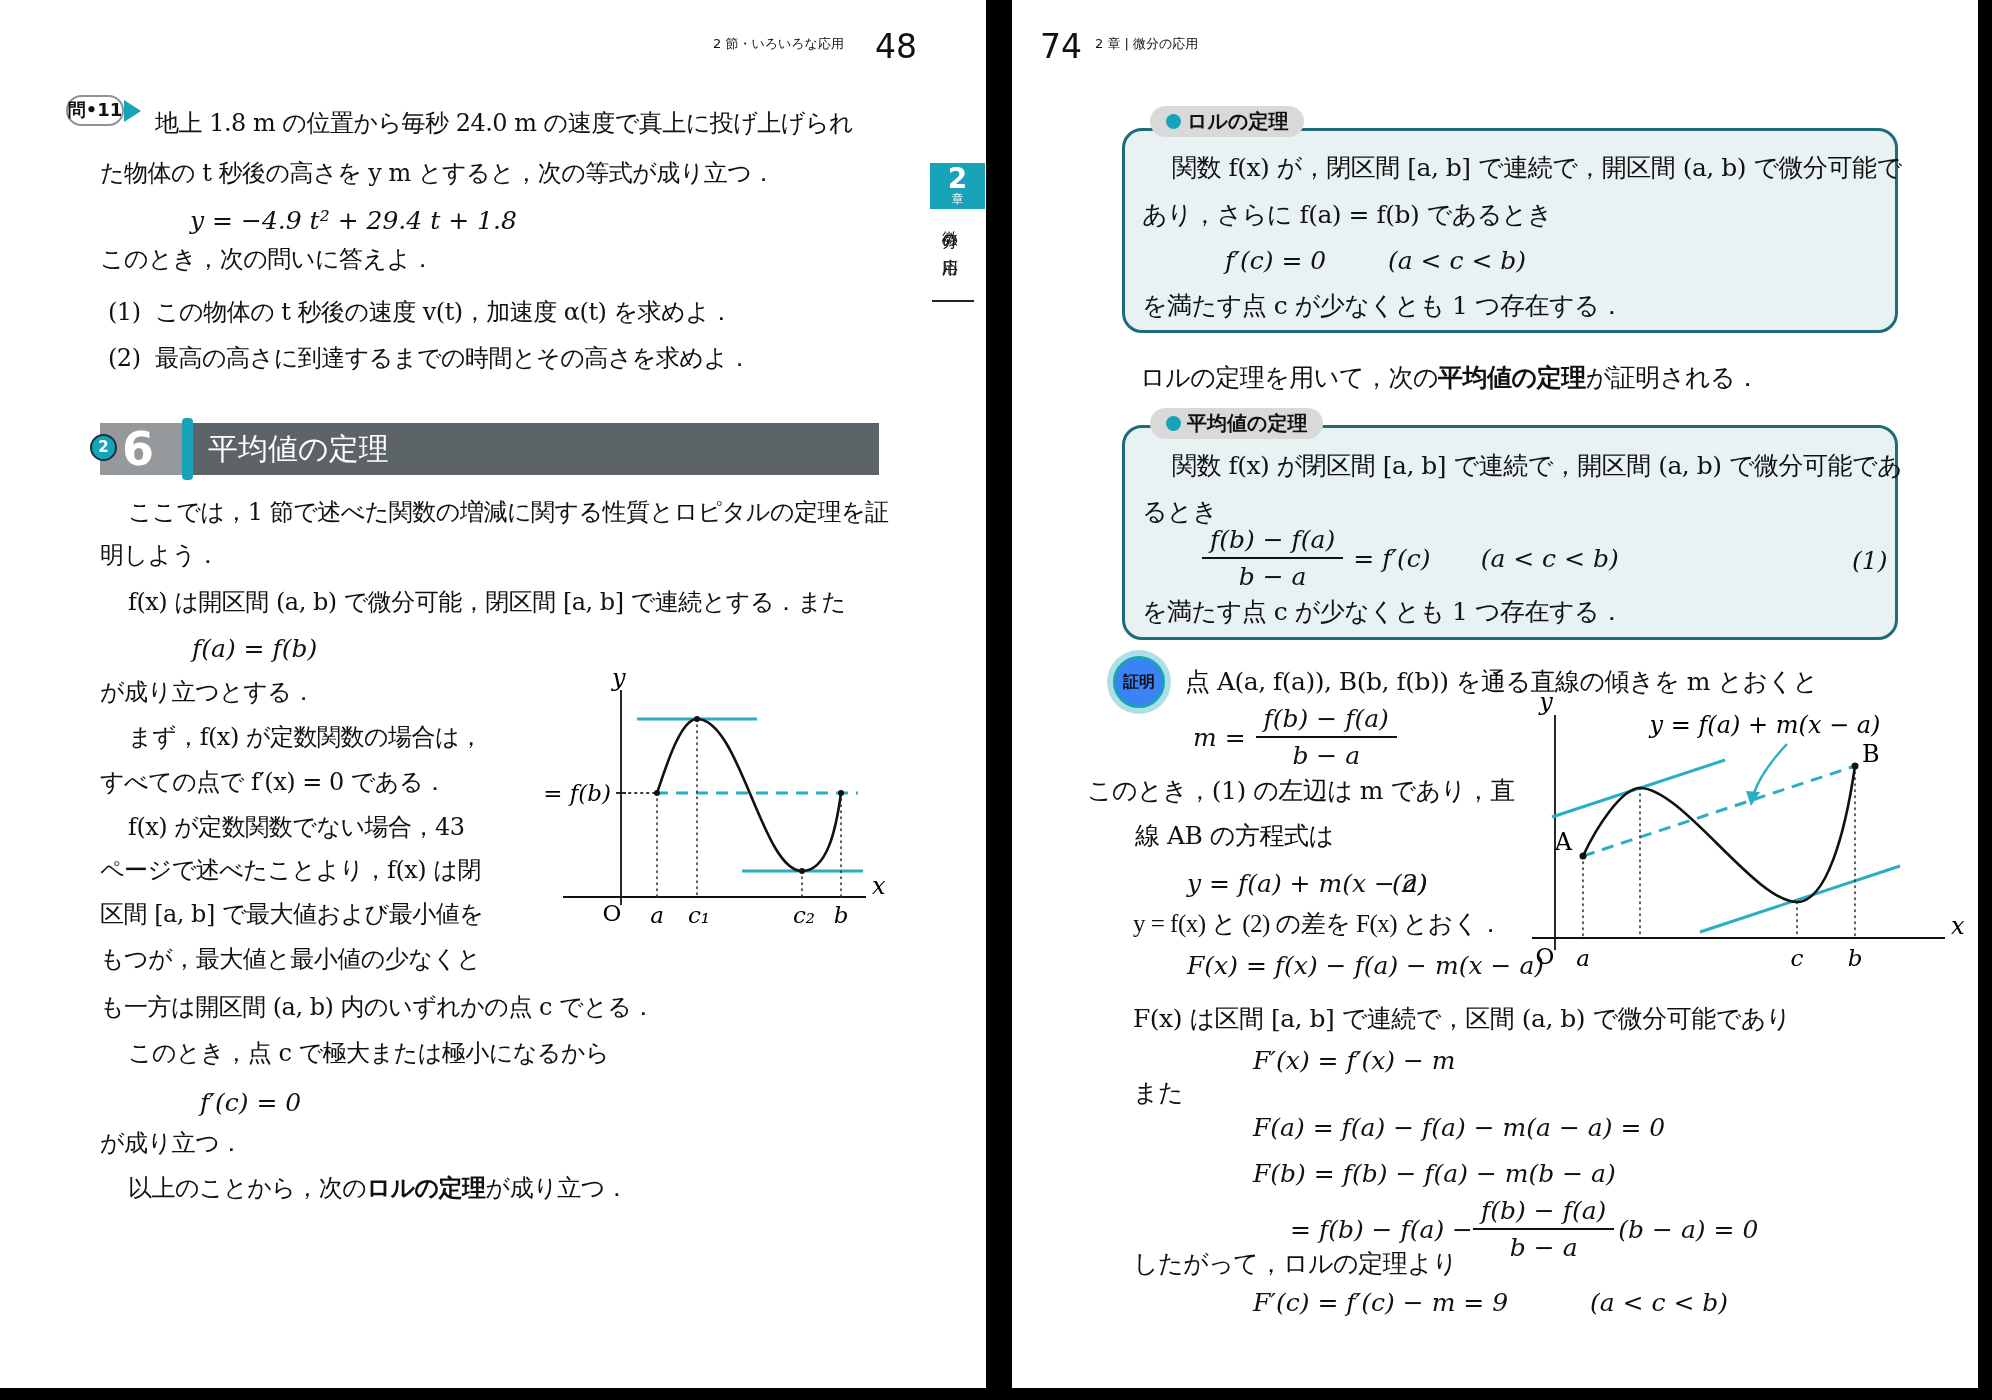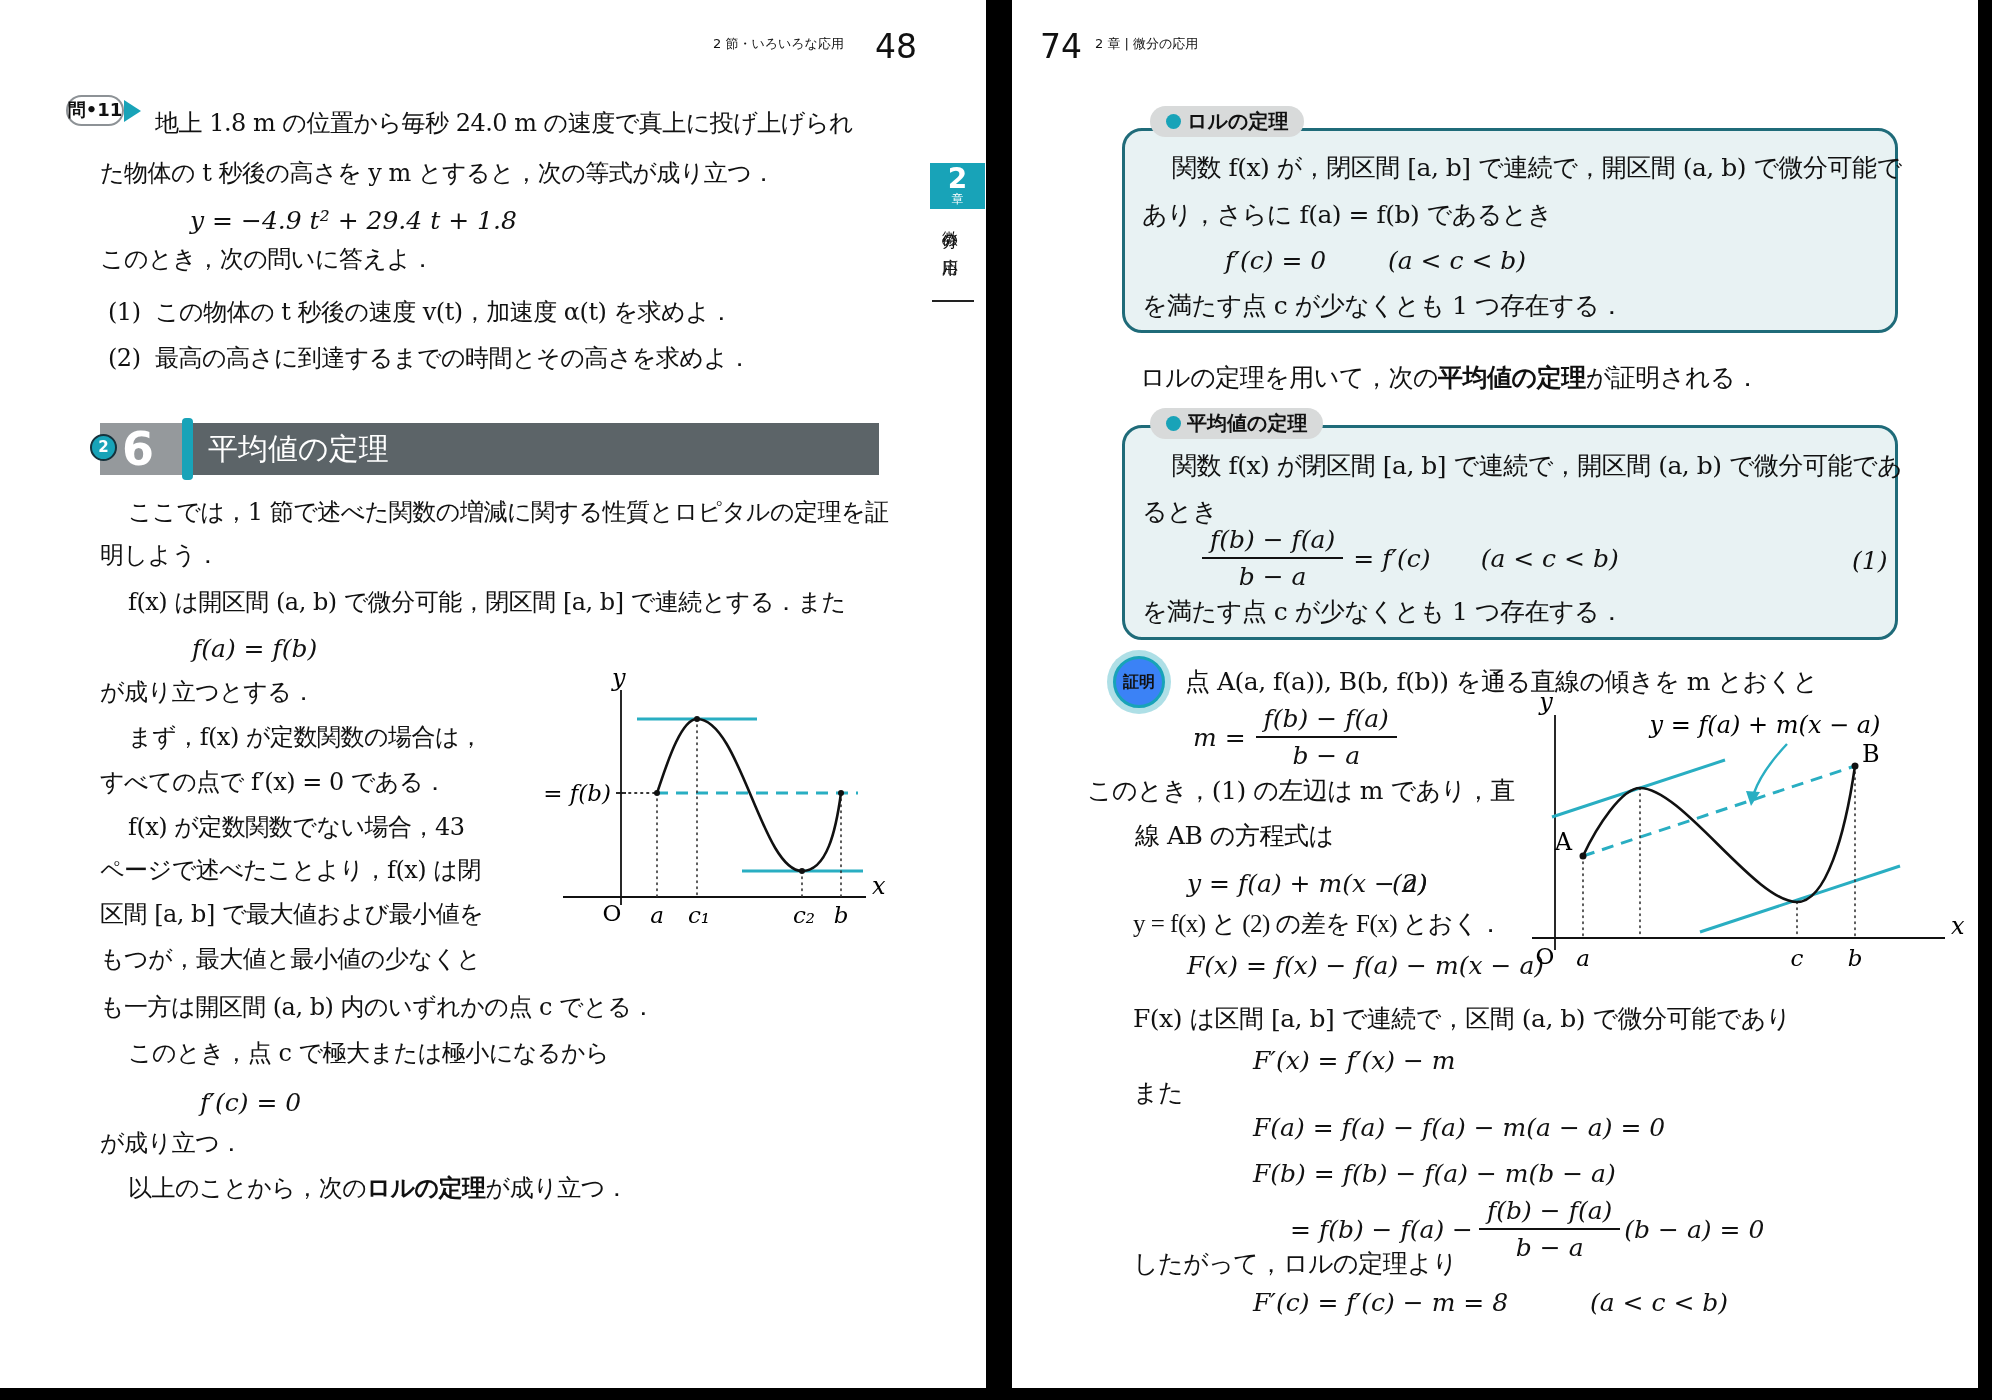--- a/index.html
+++ b/index.html
@@ -198,29 +198,29 @@
     <div class="abs math eqtxt" style="top:868px;left:1187px;">y = f(a) + m(x − a)</div>
     <div class="abs math eqtxt" style="top:868px;left:1392px;">(2)</div>
     <div class="abs body-r" style="top:908px;left:1133px;font-family:Liberation Serif, serif;">y = f(x) と (2) の差を F(x) とおく．</div>
     <div class="abs math eqtxt" style="top:950px;left:1187px;">F(x) = f(x) − f(a) − m(x − a)</div>
     <div class="abs body-r" style="top:1003px;left:1133px;">F(x) は区間 [a, b] で連続で，区間 (a, b) で微分可能であり</div>
     <div class="abs math eqtxt" style="top:1045px;left:1253px;">F′(x) = f′(x) − m</div>
     <div class="abs body-r" style="top:1077px;left:1133px;">また</div>
     <div class="abs math eqtxt" style="top:1112px;left:1253px;">F(a) = f(a) − f(a) − m(a − a) = 0</div>
     <div class="abs math eqtxt" style="top:1158px;left:1253px;">F(b) = f(b) − f(a) − m(b − a)</div>
     <div class="abs fracrow" style="top:1195px;left:1290px;">
-      <span class="math eqtxt" style="margin-right:6px;">= f(b) − f(a) −</span>
+      <span class="math eqtxt" style="margin-right:0;">= f(b) − f(a) −</span>
       <span class="frac math eqtxt">
         <span class="num">f(b) − f(a)</span>
         <span class="den">b − a</span>
       </span>
       <span class="math eqtxt" style="margin-left:4px;">(b − a) = 0</span>
     </div>
     <div class="abs body-r" style="top:1248px;left:1133px;">したがって，ロルの定理より</div>
-    <div class="abs math eqtxt" style="top:1287px;left:1253px;">F′(c) = f′(c) − m = 8</div>
+    <div class="abs math eqtxt" style="top:1287px;left:1253px;">F′(c) = f′(c) − m = 9</div>
     <div class="abs math eqtxt" style="top:1287px;left:1590px;">(a &lt; c &lt; b)</div>
 
     <svg class="abs" style="top:690px;left:1440px;" width="530" height="290" viewBox="1440 690 530 290">
 
       <line x1="1555" y1="715" x2="1555" y2="950" stroke="#111" stroke-width="1.8"></line>
       <line x1="1532" y1="938" x2="1945" y2="938" stroke="#111" stroke-width="1.8"></line>
 
       <line x1="1583" y1="856" x2="1855" y2="766" stroke="#29aec2" stroke-width="3" stroke-dasharray="12 8"></line>
 
       <line x1="1552" y1="817" x2="1725" y2="760" stroke="#29aec2" stroke-width="3"></line>

